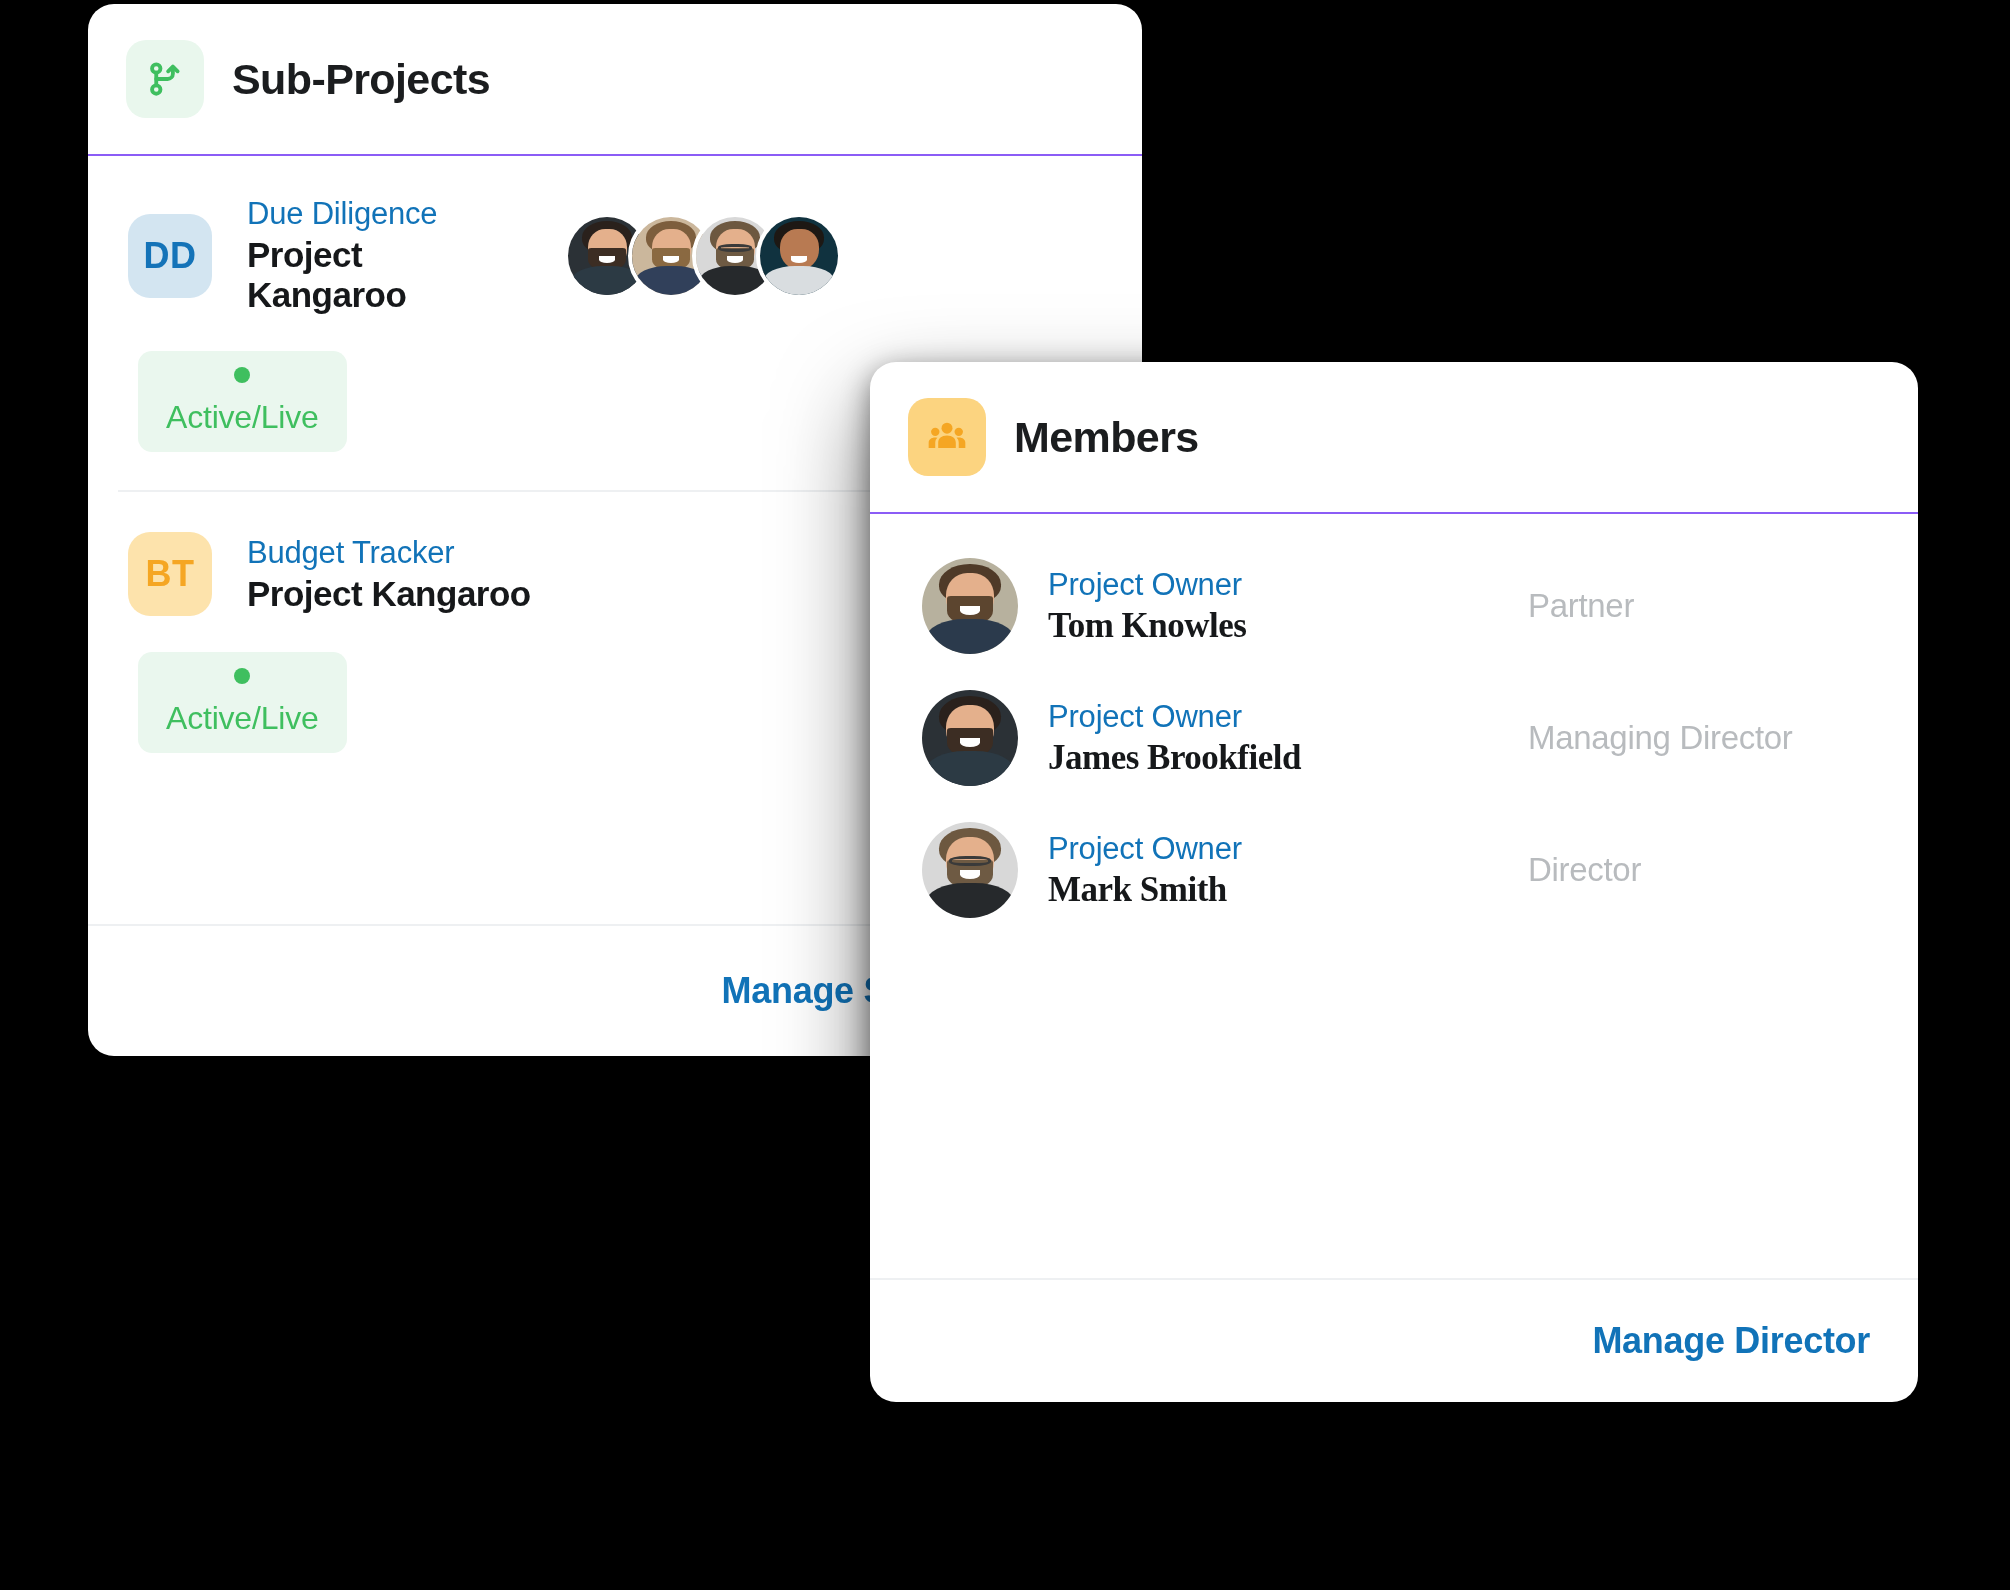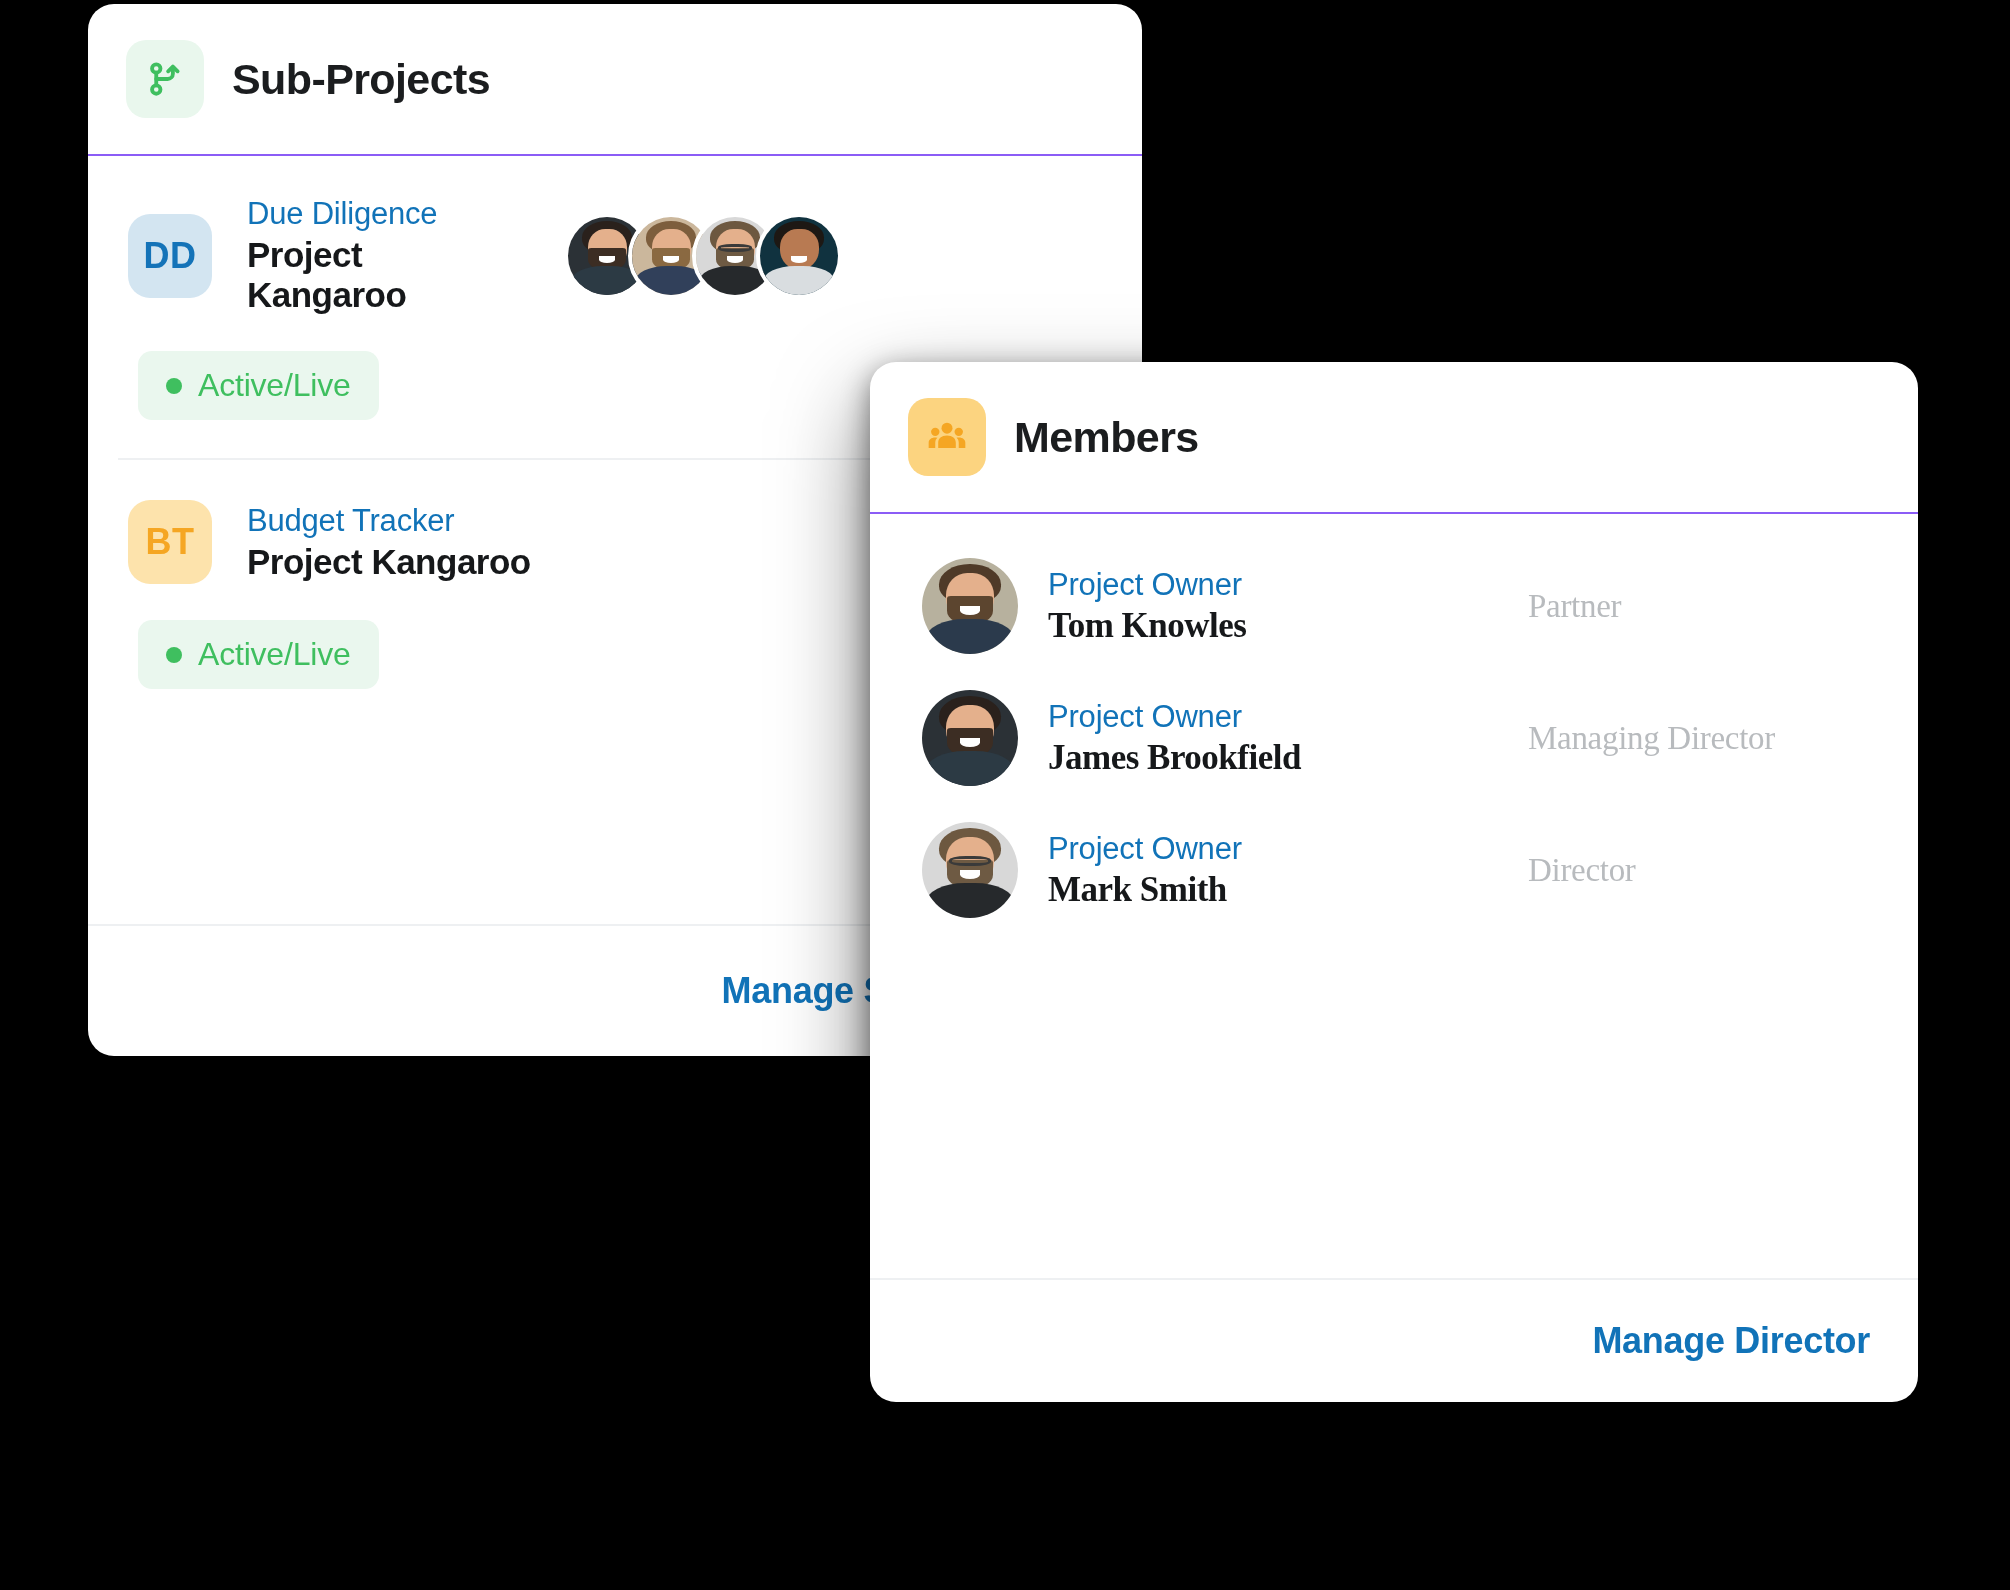--- a/index.html
+++ b/index.html
@@ -142,20 +142,21 @@
 
   .status-pill {
     display: inline-flex;
     align-items: center;
     gap: 16px;
     background: #eaf7ee;
     border-radius: 14px;
     padding: 16px 28px;
     margin-top: 36px;
     margin-left: 10px;
+    flex-direction: column;
   }
   .status-dot {
     width: 16px;
     height: 16px;
     border-radius: 50%;
     background: #3fbf5f;
     flex: 0 0 auto;
   }
   .status-label {
     font-size: 32px;
@@ -228,21 +229,20 @@
     color: #16181a;
     font-weight: 700;
     letter-spacing: -0.5px;
     font-family: Liberation Serif, serif;
   }
   .member-role {
     font-size: 33px;
     color: #b8bbbe;
     letter-spacing: -0.3px;
     white-space: nowrap;
-    font-family: Liberation Serif, serif;
   }
 
   
   .face { position: absolute; inset: 0; }
   .face .bg { position: absolute; inset: 0; }
   .face .hair {
     position: absolute;
     left: 18%; top: 6%; width: 64%; height: 42%;
     border-radius: 50% 50% 44% 44%;
   }

